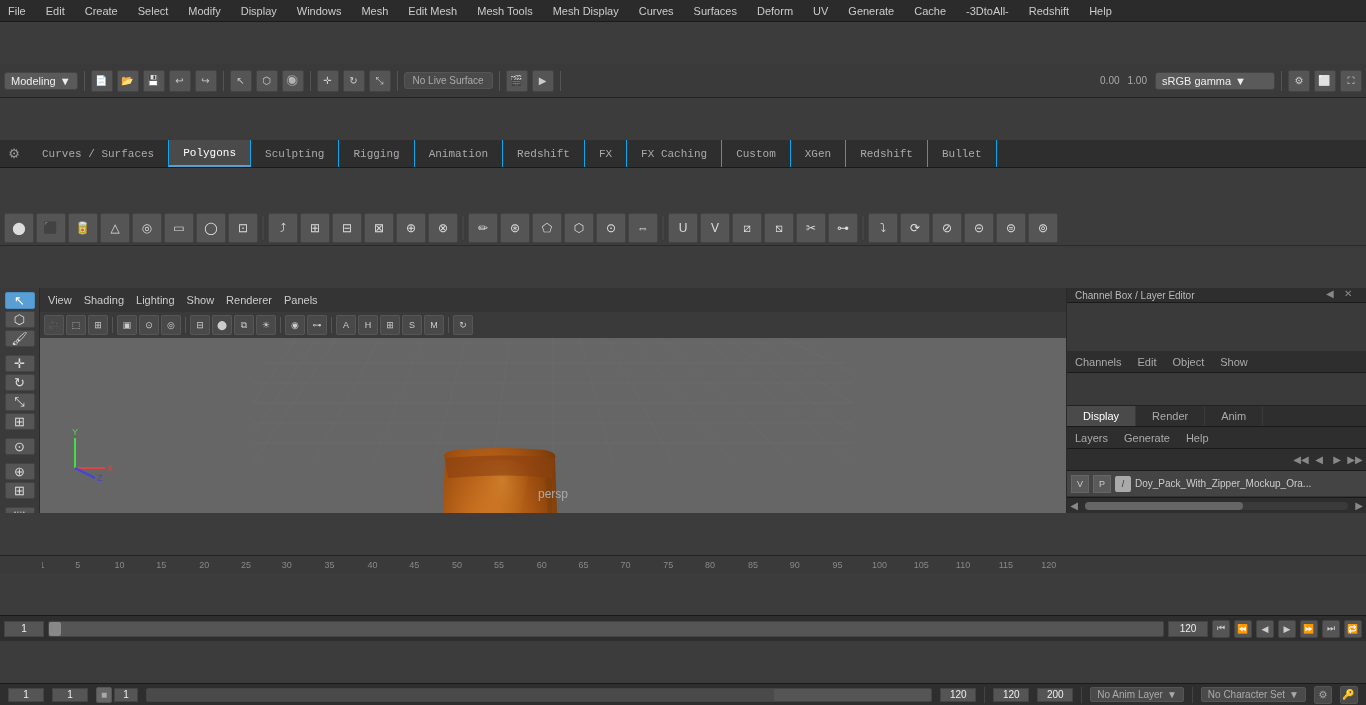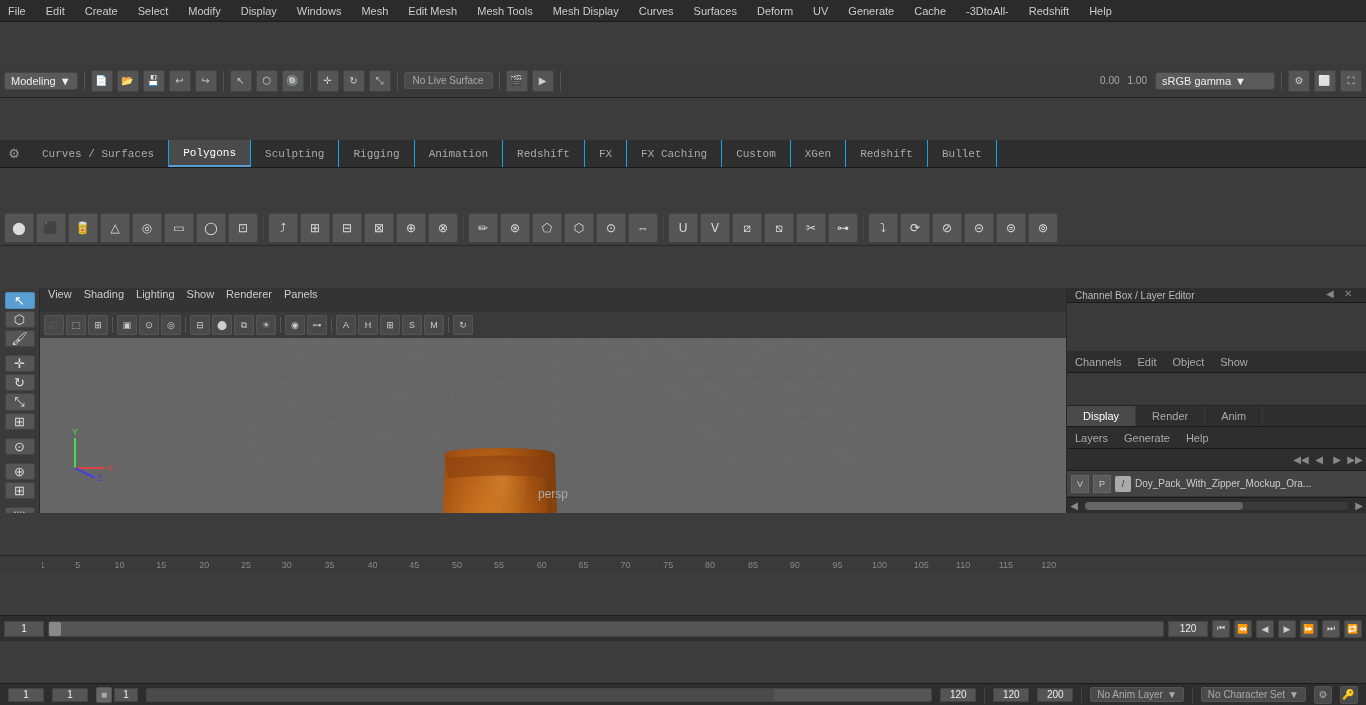--- a/index.html
+++ b/index.html
@@ -180,20 +180,21 @@
       margin: 2px 0;
     }
     #viewport-header {
       position: absolute;
       top: 0;
       left: 0;
       right: 0;
       height: 24px;
       background: rgba(40,40,40,0.8);
       display: flex;
+      align-items: center;
       gap: 12px;
       padding: 0 8px;
       z-index: 10;
     }
     .vp-menu-item {
       color: #ccc;
       font-size: 11px;
       cursor: pointer;
     }
 

